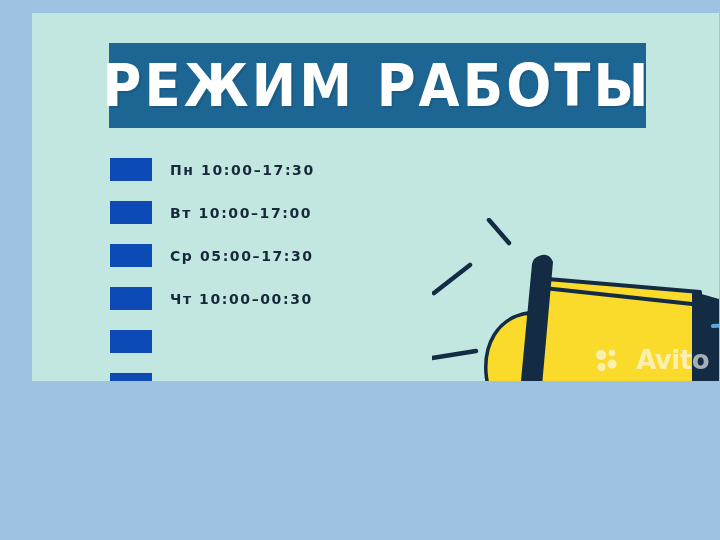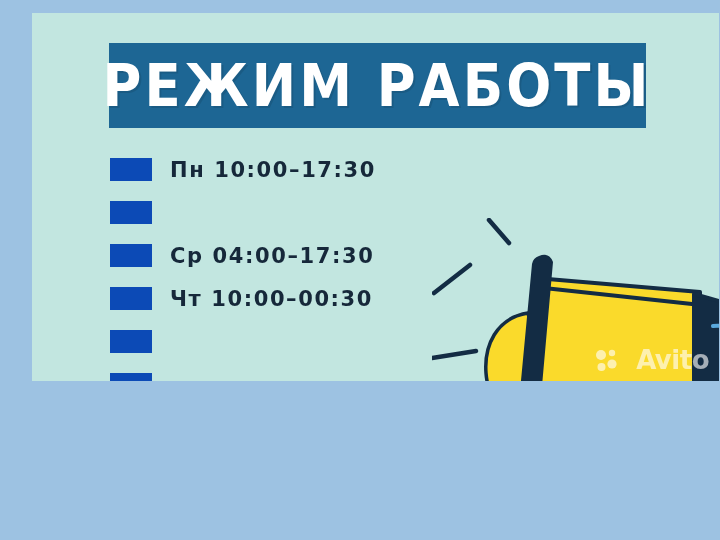--- a/index.html
+++ b/index.html
@@ -77,21 +77,21 @@
     flex: 0 0 auto;
     background: #0c4ab6;
   }
   .marker.off {
     background: #ffffff;
   }
   .row-label {
     margin-left: 18px;
     color: #16283a;
     font-family: "DejaVu Sans", sans-serif;
-    font-size: 21px;
+    font-size: 14px;
     font-weight: bold;
     letter-spacing: 1.6px;
     white-space: nowrap;
   }
 
   
   #megaphone {
     position: absolute;
     left: 400px;
     top: 205px;
@@ -131,25 +131,26 @@
 
     <div id="schedule">
 
       <div class="row">
         <span class="marker"></span>
         <span class="row-label">Пн 10:00–17:30</span>
       </div>
 
       <div class="row">
         <span class="marker"></span>
-      </div>
-
-      <div class="row">
-        <span class="marker"></span>
-        <span class="row-label">Ср 04:00–17:30</span>
+        <span class="row-label">Вт 10:00–17:00</span>
+      </div>
+
+      <div class="row">
+        <span class="marker"></span>
+        <span class="row-label">Ср 05:00–17:30</span>
       </div>
 
       <div class="row">
         <span class="marker"></span>
         <span class="row-label">Чт 10:00–00:30</span>
       </div>
 
       <div class="row">
         <span class="marker"></span>
       </div>

